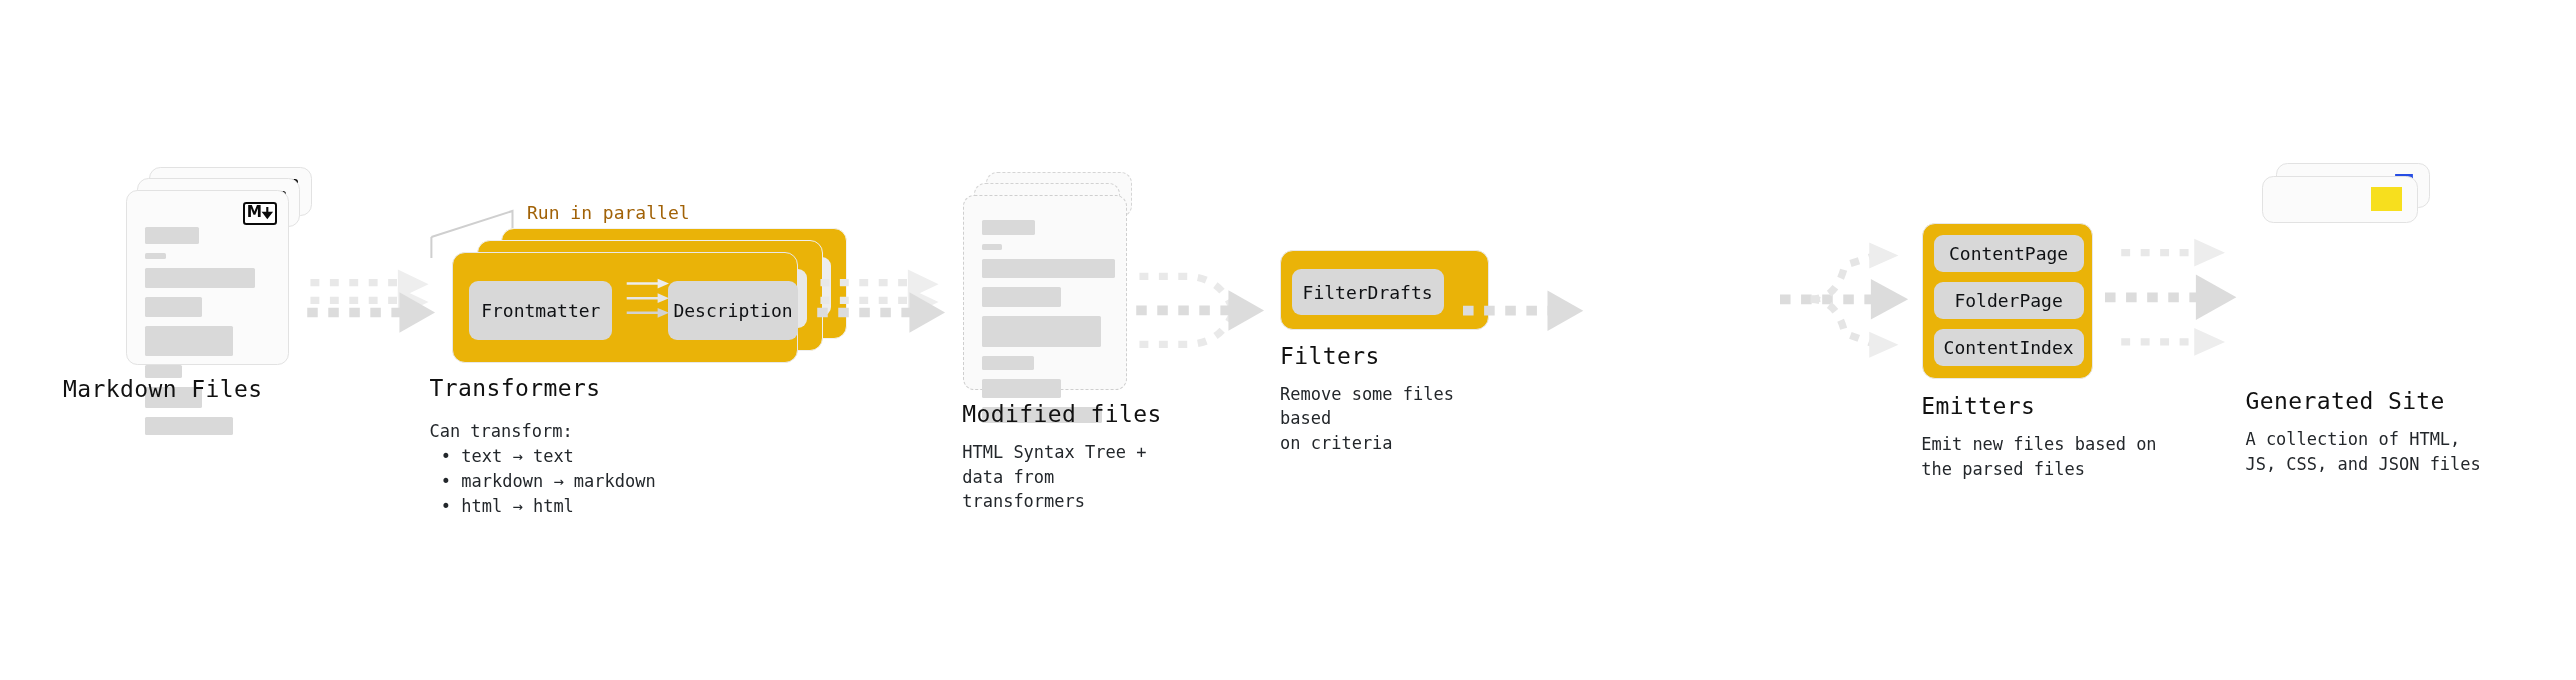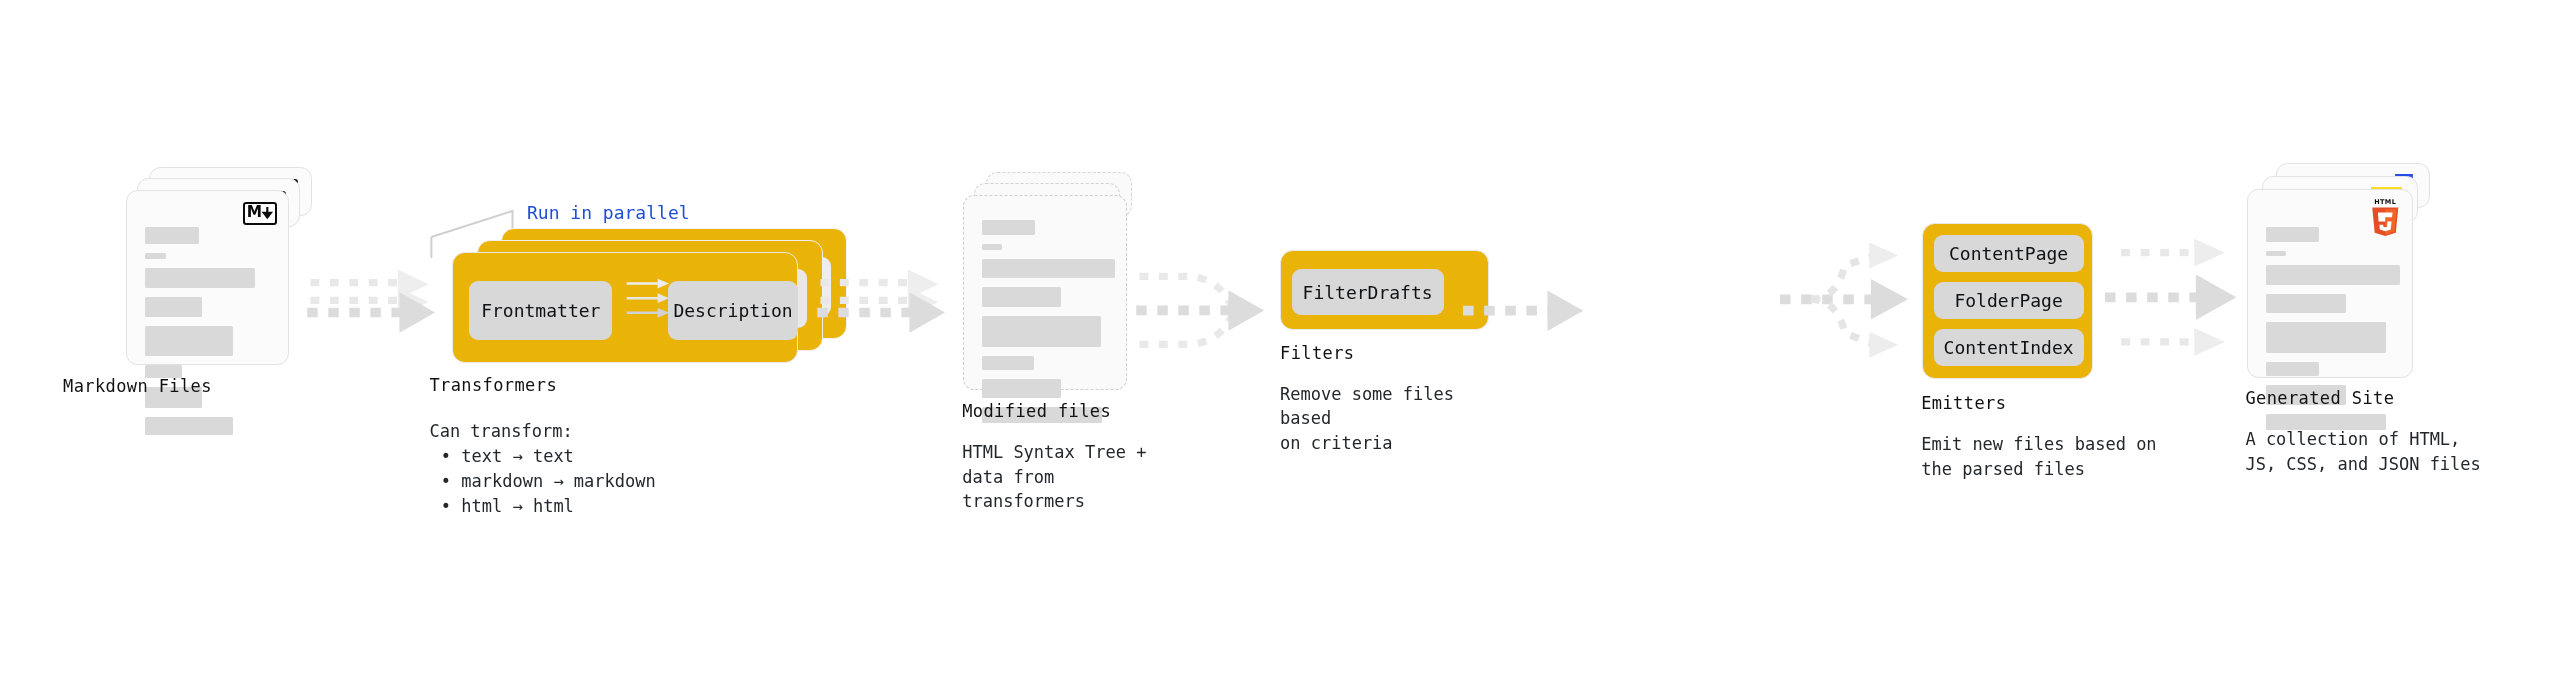--- a/index.html
+++ b/index.html
@@ -7,21 +7,21 @@
     width: 2576px; height: 681px;
     background: #ffffff;
     font-family: "DejaVu Sans Mono", "Liberation Mono", monospace;
     overflow: hidden;
   }
   .canvas { position: relative; width: 2576px; height: 681px; }
 
   
   .stage { position: absolute; }
   .stage-label {
-    font-size: 17px; color: #111111; letter-spacing: 0.4px;
+    font-size: 23px; color: #111111; letter-spacing: 0.4px;
     white-space: nowrap; line-height: 1.1;
   }
   .stage-sub {
     font-size: 17px; color: #23272b; line-height: 1.42;
     white-space: pre-line; margin-top: 9.8px;
   }
 
   
   .cardstack { position: relative; }
   .fcard {
@@ -62,21 +62,21 @@
     display: flex; align-items: center; justify-content: center;
     font-size: 18px; color: #0f1114;
     white-space: nowrap;
   }
 
   
   .tf-inner-arrows { position: absolute; }
   .bracket { position: absolute; }
   .run-parallel {
     position: absolute;
-    font-size: 18px; color: #1d4ed8; white-space: nowrap;
+    font-size: 18px; color: #a16207; white-space: nowrap;
   }
 
   
   .conn { position: absolute; }
   svg { display: block; overflow: visible; }
 </style>
 </head>
 <body>
 
 <div class="canvas">
@@ -336,40 +336,20 @@
             <text x="11" y="12" font-family="DejaVu Sans, sans-serif" font-size="9" font-weight="bold" fill="#ffffff" text-anchor="middle">CSS</text>
             <rect x="0" y="19" width="22" height="4" fill="#2965f1"></rect>
           </svg>
         </div>
       </div>
 
       <div class="fcard" style="left:14.6px; top:13px; width:156px; height:47px;">
         <div class="badge js-badge" style="right:14.6px; top:9.8px; width:31px; height:24.4px; background:#f7df1e;"></div>
       </div>
 
-      <div class="fcard top" style="left:0px; top:26px; width:166px; height:189px;">
-        <div class="badge" style="right:10.6px; top:7.3px;">
-          <svg width="32.5" height="39" viewBox="0 0 40 48">
-            <text x="20" y="9" font-family="DejaVu Sans, sans-serif" font-size="8" font-weight="bold" fill="#0a0a0a" text-anchor="middle" letter-spacing="0.5">HTML</text>
-            <path d="M4 13 L36 13 L33 44 L20 48 L7 44 Z" fill="#e44d26"></path>
-            <path d="M20 15 L34 15 L31.5 42.5 L20 46 Z" fill="#f16529"></path>
-            <path d="M11 19 H29 L28.3 25 H20 V30 H27.8 L26.7 40 L20 42 L13.3 40 L12.9 34 H17.5 L17.7 36.5 L20 37.2 L22.3 36.5 L22.6 30 H11.8 Z" fill="#ffffff"></path>
-          </svg>
-        </div>
-        <div class="lines" style="top:37px;">
-          <div class="ln" style="width:53px; height:14.6px;"></div>
-          <div class="ln" style="width:19.5px; height:5.7px;"></div>
-          <div class="ln" style="width:134px; height:19.5px;"></div>
-          <div class="ln" style="width:80px; height:19.5px;"></div>
-          <div class="ln" style="width:120px; height:31px;"></div>
-          <div class="ln" style="width:53px; height:14px;"></div>
-          <div class="ln" style="width:80px; height:19.5px;"></div>
-          <div class="ln" style="width:120px; height:16.3px;"></div>
-        </div>
-      </div>
     </div>
 
     <div class="stage-label" style="position:absolute; left:-1.6px; top:226px;">Generated Site</div>
 
     <div style="position:absolute; left:-1.6px; top:264px; width:244px;">
       <div class="stage-sub" style="margin-top:0;">A collection of HTML,</div>
       <div class="stage-sub" style="margin-top:0.8px;">JS, CSS, and JSON files</div>
     </div>
   </div>
 

